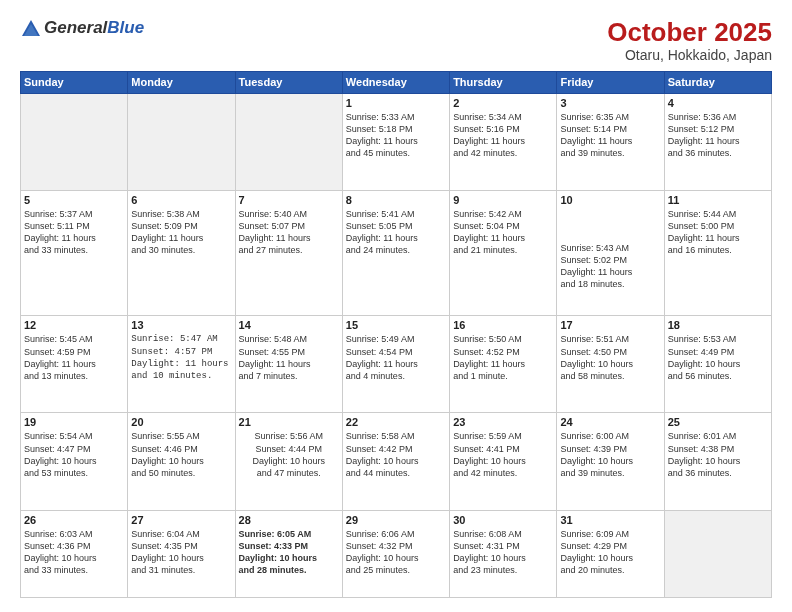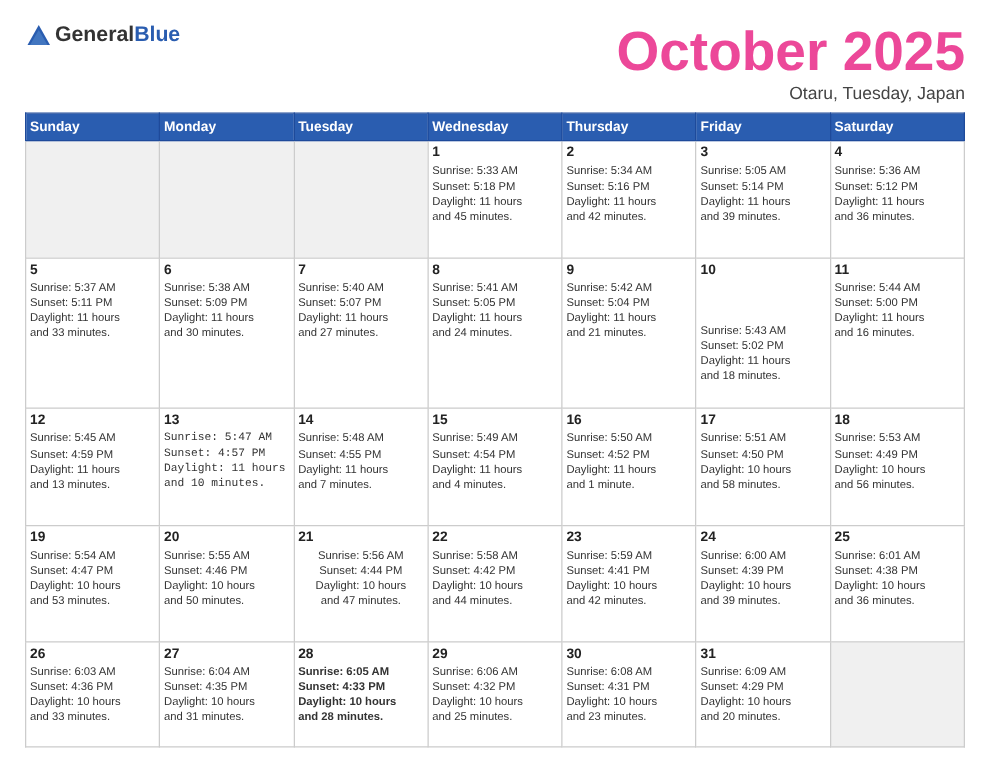--- a/index.html
+++ b/index.html
@@ -30,23 +30,23 @@
     }
     .logo-row {
       display: flex;
       align-items: center;
       gap: 2px;
     }
     .title-block {
       text-align: right;
     }
     .month-title {
-      font-size: 44px;
+      font-size: 26px;
       font-weight: bold;
-      color: #ec4899;
+      color: #b91c1c;
       line-height: 1.1;
     }
     .subtitle {
       font-size: 14px;
       color: #444;
     }
     .calendar {
       flex: 1;
       border: 1px solid #ccc;
       border-collapse: collapse;
@@ -99,28 +99,28 @@
 <body>
 
 <div class="page">
   <div class="header">
     <div class="logo">
       <div class="logo-row">
         <svg width="22" height="20" viewBox="0 0 22 20">
           <polygon points="11,2 20,18 2,18" fill="#2a5db0"></polygon>
           <polygon points="11,6 18,18 4,18" fill="#5a8fd0" opacity="0.5"></polygon>
         </svg>
-        <span style="font-size:17px;font-weight:bold;color:#333;">
+        <span style="font-size:17px;font-weight:bold;color:#333;font-style:italic;">
           <span style="color:#333;">General</span><span style="color:#2a5db0;">Blue</span>
         </span>
       </div>
     </div>
     <div class="title-block">
       <div class="month-title">October 2025</div>
-      <div class="subtitle">Otaru, Tuesday, Japan</div>
+      <div class="subtitle">Otaru, Hokkaido, Japan</div>
     </div>
   </div>
 
   <table class="calendar">
     <thead>
       <tr>
       <th>Sunday</th>
           <th>Monday</th>
           <th>Tuesday</th>
           <th>Wednesday</th>
@@ -143,21 +143,21 @@
           </td>
           <td>
             <span class="day-num">2</span>
             <div class="day-info" style="white-space: pre-line;">Sunrise: 5:34 AM
 Sunset: 5:16 PM
 Daylight: 11 hours
 and 42 minutes.</div>
           </td>
           <td>
             <span class="day-num">3</span>
-            <div class="day-info" style="white-space: pre-line;">Sunrise: 5:05 AM
+            <div class="day-info" style="white-space: pre-line;">Sunrise: 6:35 AM
 Sunset: 5:14 PM
 Daylight: 11 hours
 and 39 minutes.</div>
           </td>
           <td>
             <span class="day-num">4</span>
             <div class="day-info" style="white-space: pre-line;">Sunrise: 5:36 AM
 Sunset: 5:12 PM
 Daylight: 11 hours
 and 36 minutes.</div>

